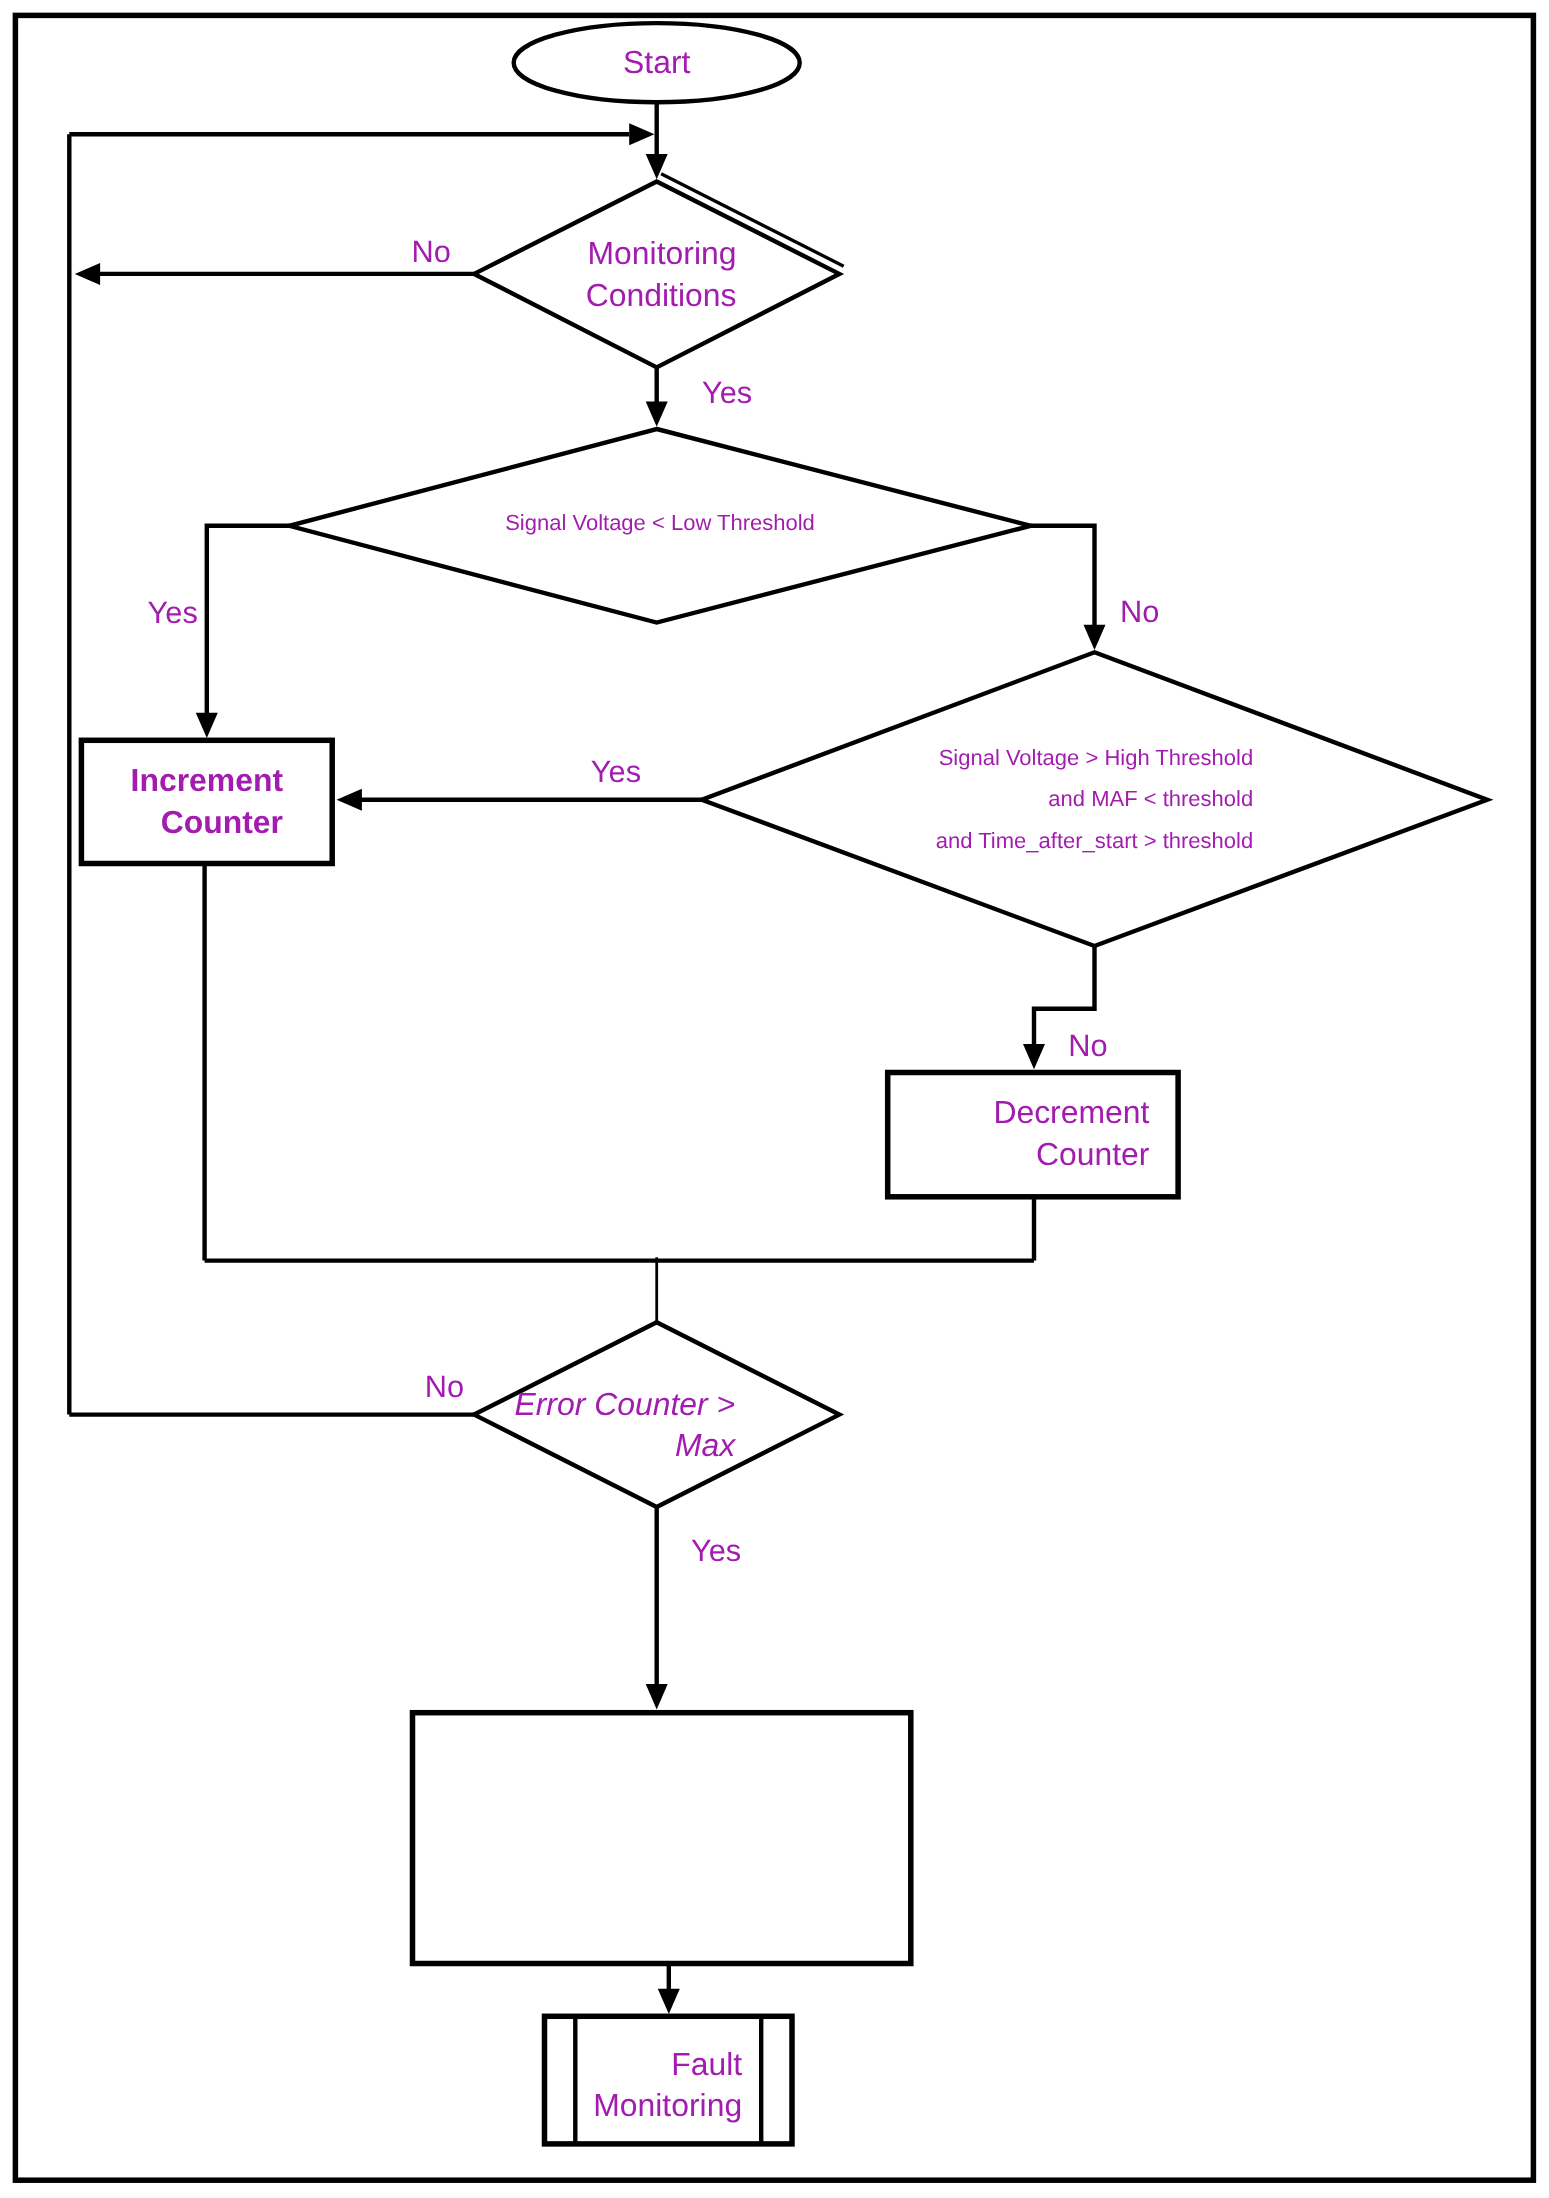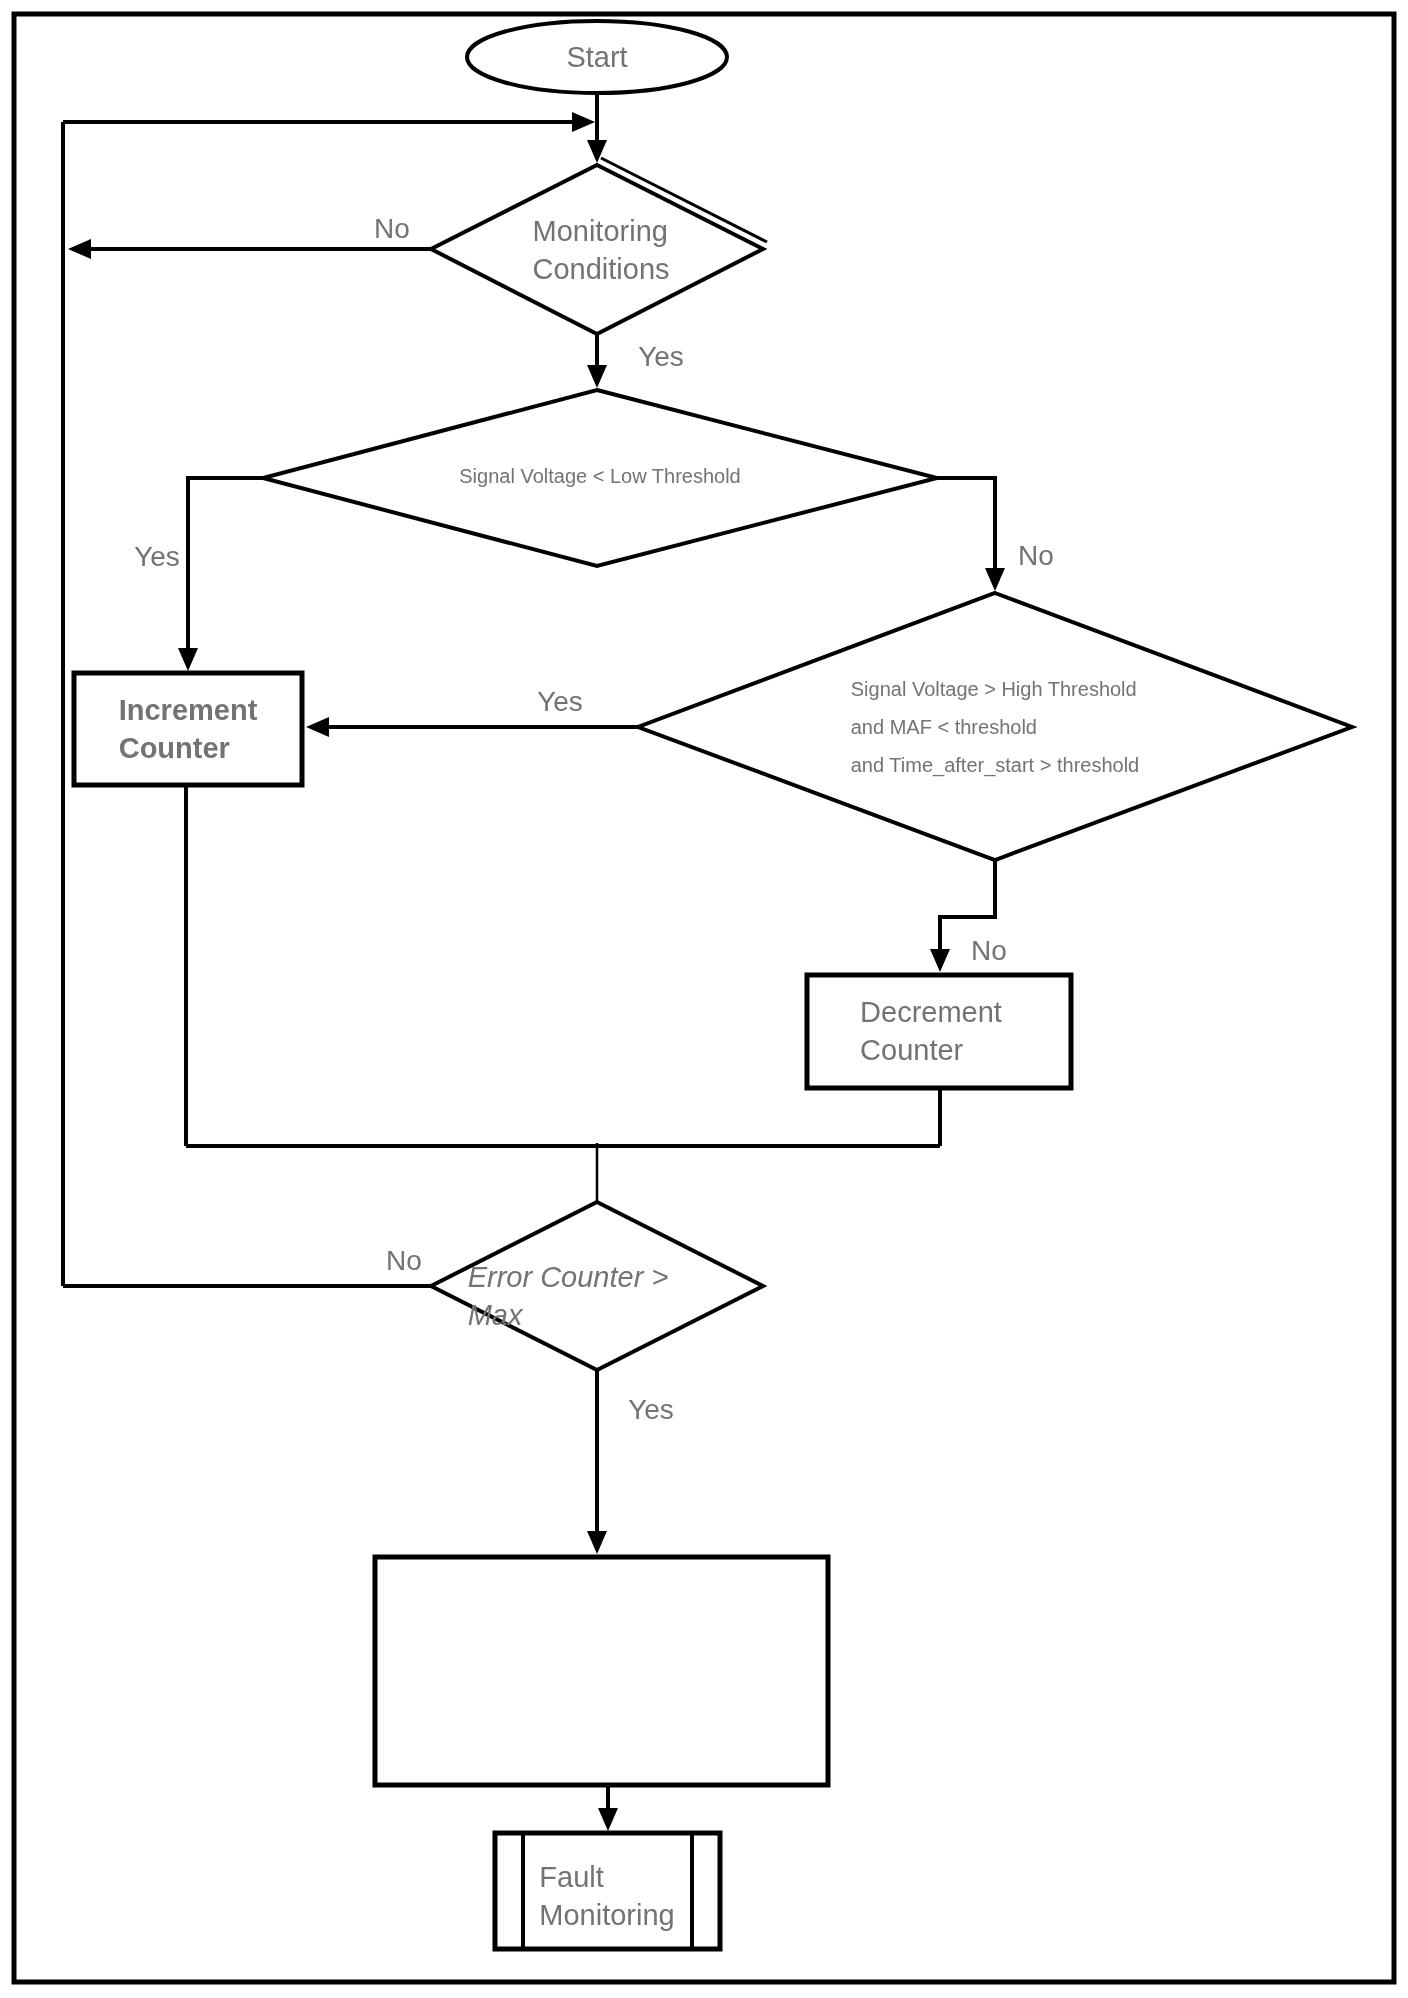--- a/index.html
+++ b/index.html
@@ -19,23 +19,23 @@
   #diagram-svg {
     position: absolute;
     left: 0;
     top: 0;
     width: 1408px;
     height: 1998px;
   }
   .lbl {
     position: absolute;
     transform: translate(-50%, -50%);
-    text-align: left;
+    text-align: right;
     white-space: pre-line;
-    color: #737373;
+    color: #a21caf;
     font-size: 29px;
     line-height: 38px;
     letter-spacing: 0px;
   }
   .lbl.small { font-size: 20px; }
   .lbl.edge  { font-size: 28px; line-height: 34px; }
   svg .stroke {
     stroke: #000000;
     fill: none;
     stroke-width: 4;
@@ -112,21 +112,21 @@
 
   <div class="lbl small" style="left:600px; top:476px;">Signal Voltage &lt; Low Threshold</div>
 
   <div class="lbl small" style="left:995px; top:727px;">Signal Voltage &gt; High Threshold
 and MAF &lt; threshold
 and Time_after_start &gt; threshold</div>
 
   <div class="lbl" style="left:188px; top:729px;font-weight:bold;">Increment
 Counter</div>
 
-  <div class="lbl" style="left:931px; top:1031px;">Decrement
+  <div class="lbl" style="left:974px; top:1031px;">Decrement
 Counter</div>
 
   <div class="lbl" style="left:568px; top:1296px;font-style:italic;">Error Counter &gt;
 Max</div>
 
 
   <div class="lbl" style="left:607px; top:1896px;">Fault
 Monitoring</div>
 
   <div class="lbl edge" style="left:392px; top:229px;">No</div>

